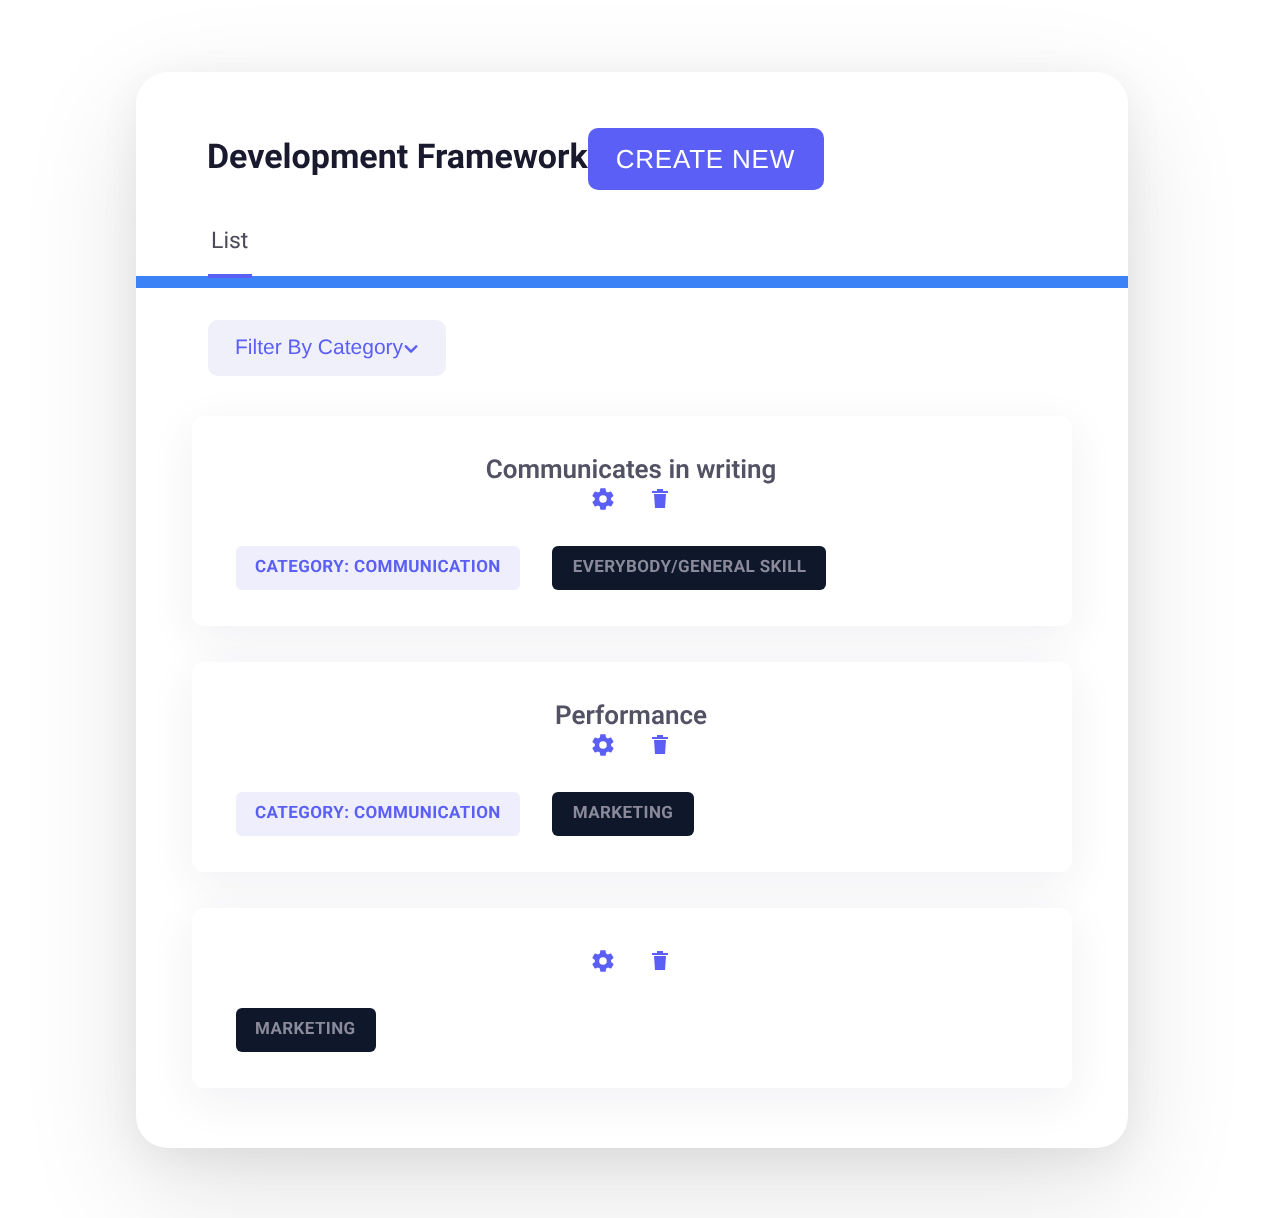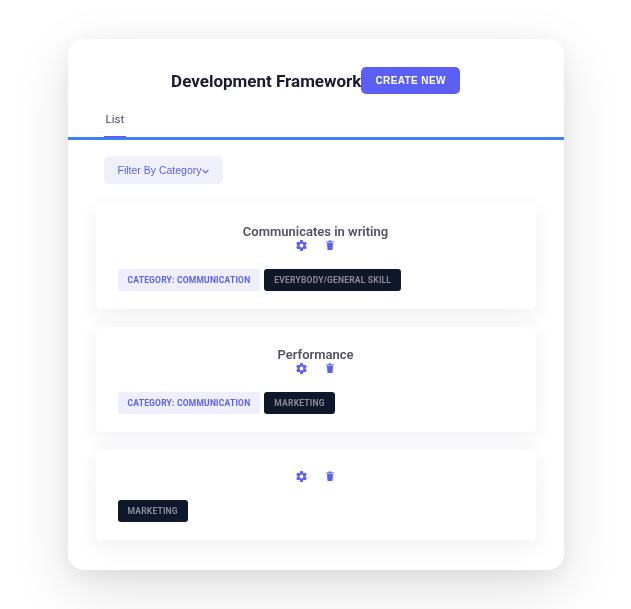--- a/index.html
+++ b/index.html
@@ -16,45 +16,45 @@
     .card {
       width: 496px;
       background: #fff;
       border-radius: 16px;
       box-shadow: 0 20px 60px rgba(0,0,0,0.12), 0 4px 20px rgba(0,0,0,0.06);
       padding: 28px 0 30px 0;
       overflow: hidden;
     }
     .header {
       display: flex;
-      justify-content: center;
+      justify-content: flex-start;
       align-items: center;
       padding: 0 36px 18px 36px;
     }
     .page-title {
       font-size: 17px;
       font-weight: 700;
       color: #1a1a2e;
     }
     .create-btn {
       background: #5b5ff5;
       color: #fff;
       border: none;
-      font-size: 10px;
-      font-weight: 700;
+      font-size: 13px;
+      font-weight: 400;
       letter-spacing: 0.4px;
       padding: 8px 14px;
       border-radius: 5px;
       cursor: pointer;
     }
     .tabs {
       display: flex;
       gap: 13px;
       padding: 0 36px;
-      border-bottom: 3px solid #3b82f6;
+      border-bottom: 6px solid #3b82f6;
       align-items: center;
     }
     .tab {
       font-size: 11.5px;
       color: #8a8a9a;
       padding: 0 2px 10px 2px;
       cursor: pointer;
       border-bottom: 2px solid transparent;
       margin-bottom: -1px;
     }
@@ -113,21 +113,21 @@
       background: none;
       border: none;
       padding: 0;
       cursor: pointer;
       color: #5b5ff5;
       display: flex;
       align-items: center;
     }
     .tags {
       display: flex;
-      gap: 4px;
+      gap: 16px;
       flex-wrap: wrap;
     }
     .tag {
       font-size: 8.5px;
       font-weight: 700;
       letter-spacing: 0.2px;
       padding: 6px 10px;
       border-radius: 3px;
       background: #0f172a;
       color: #8a8a9a;

